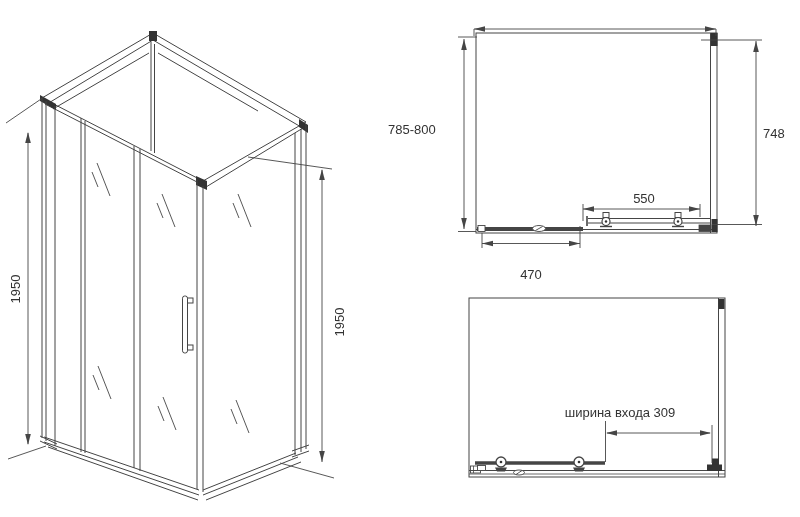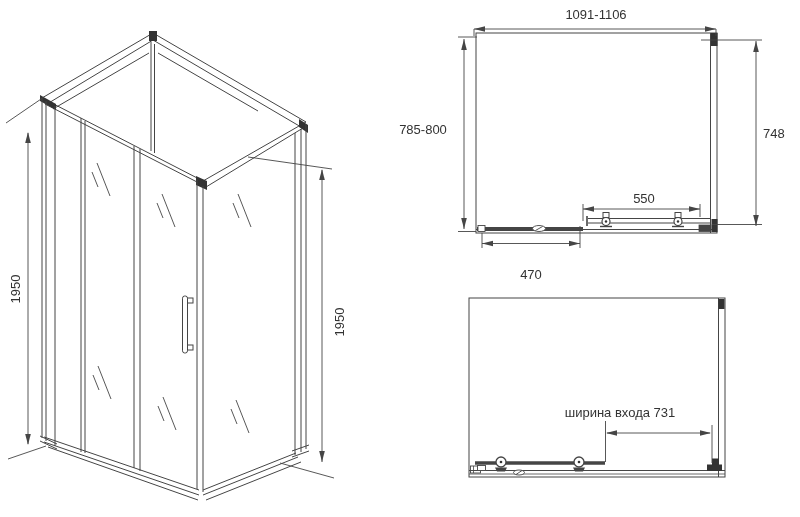--- a/index.html
+++ b/index.html
@@ -12,21 +12,21 @@
   }
   .canvas svg{position:absolute;left:0;top:0;}
   .lbl{
     position:absolute;
     font-size:13px;
     line-height:16px;
     color:#333333;
     white-space:nowrap;
   }
   .lbl.center{text-align:center;}
-  .lbl.right{text-align:center;}
+  .lbl.right{text-align:left;}
   .lbl.vert{transform:rotate(-90deg);transform-origin:center center;text-align:center;}
 </style>
 </head>
 <body>
 
 <div class="canvas">
 
   <svg width="800" height="517" viewBox="0 0 800 517">
 
     <g stroke="#454545" stroke-width="1" fill="none">
@@ -221,29 +221,28 @@
       <g stroke-width="0.9">
         <path d="M607,433 L710,433"></path>
         <path d="M605.5,421 L605.5,462"></path>
         <path d="M712,425 L712,463"></path>
         <path d="M606,433 L617,430.3 L617,435.7 Z" fill="#454545" stroke="none"></path>
         <path d="M711,433 L700,430.3 L700,435.7 Z" fill="#454545" stroke="none"></path>
       </g>
     </g>
   </svg>
 
-  <div class="lbl center" style="left:476px;top:7px;width:240px;">1091-1106</div>
 
   <div class="lbl right" style="left:388px;top:122px;width:70px;">785-800</div>
 
   <div class="lbl" style="left:763px;top:126px;width:40px;">748</div>
 
   <div class="lbl center" style="left:588px;top:191px;width:112px;">550</div>
 
   <div class="lbl center" style="left:482px;top:247px;width:98px;margin-top:20px;">470</div>
 
-  <div class="lbl center" style="left:495px;top:405px;width:250px;">ширина входа 731</div>
+  <div class="lbl center" style="left:495px;top:405px;width:250px;">ширина входа 309</div>
 
   <div class="lbl center vert" style="left:-14px;top:281px;width:60px;">1950</div>
 
   <div class="lbl center vert" style="left:310px;top:314px;width:60px;">1950</div>
 
 </div>
 
 </body></html>

